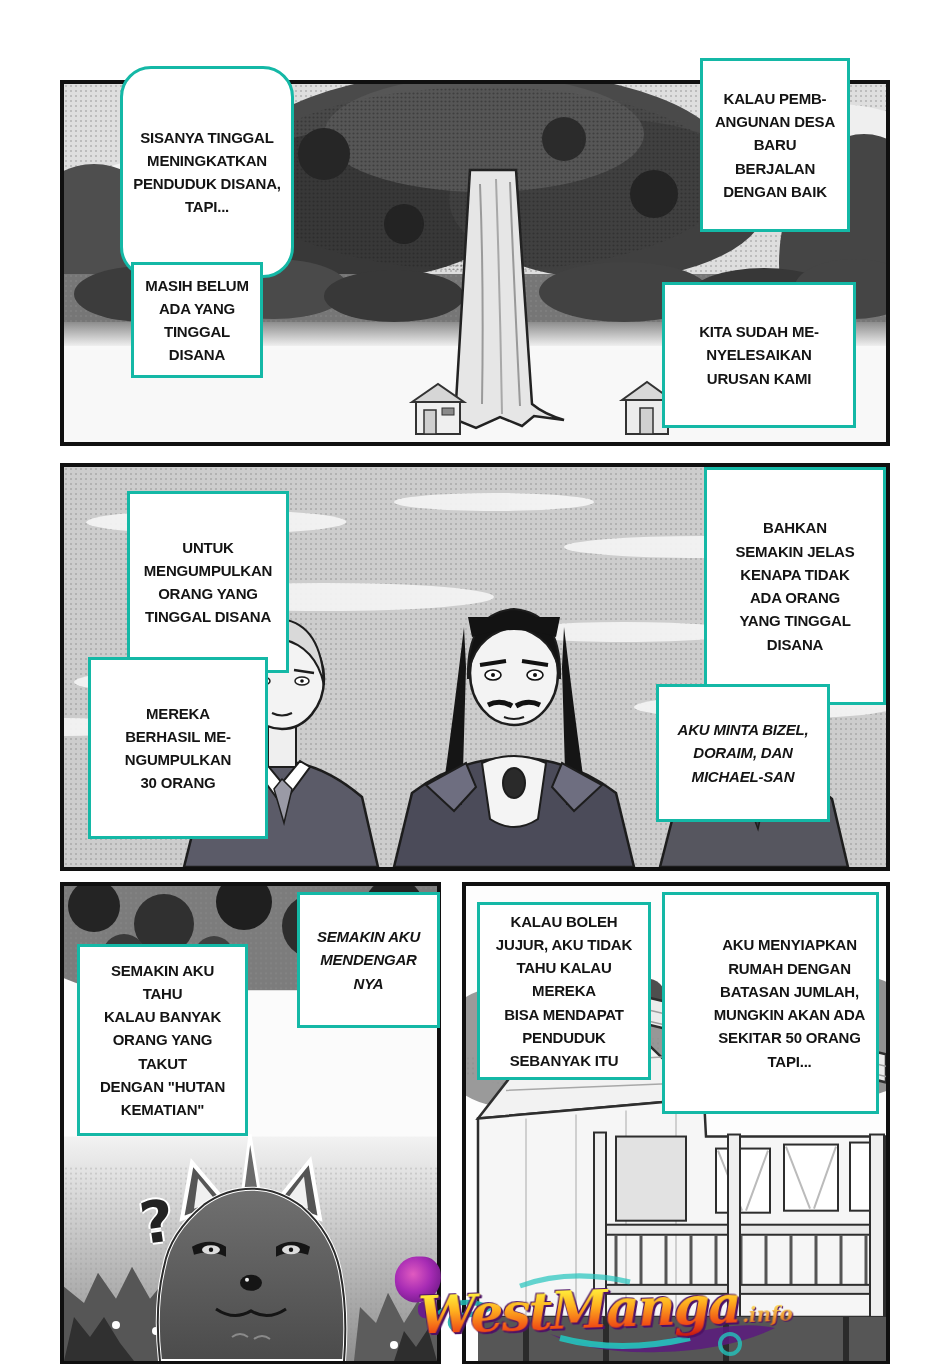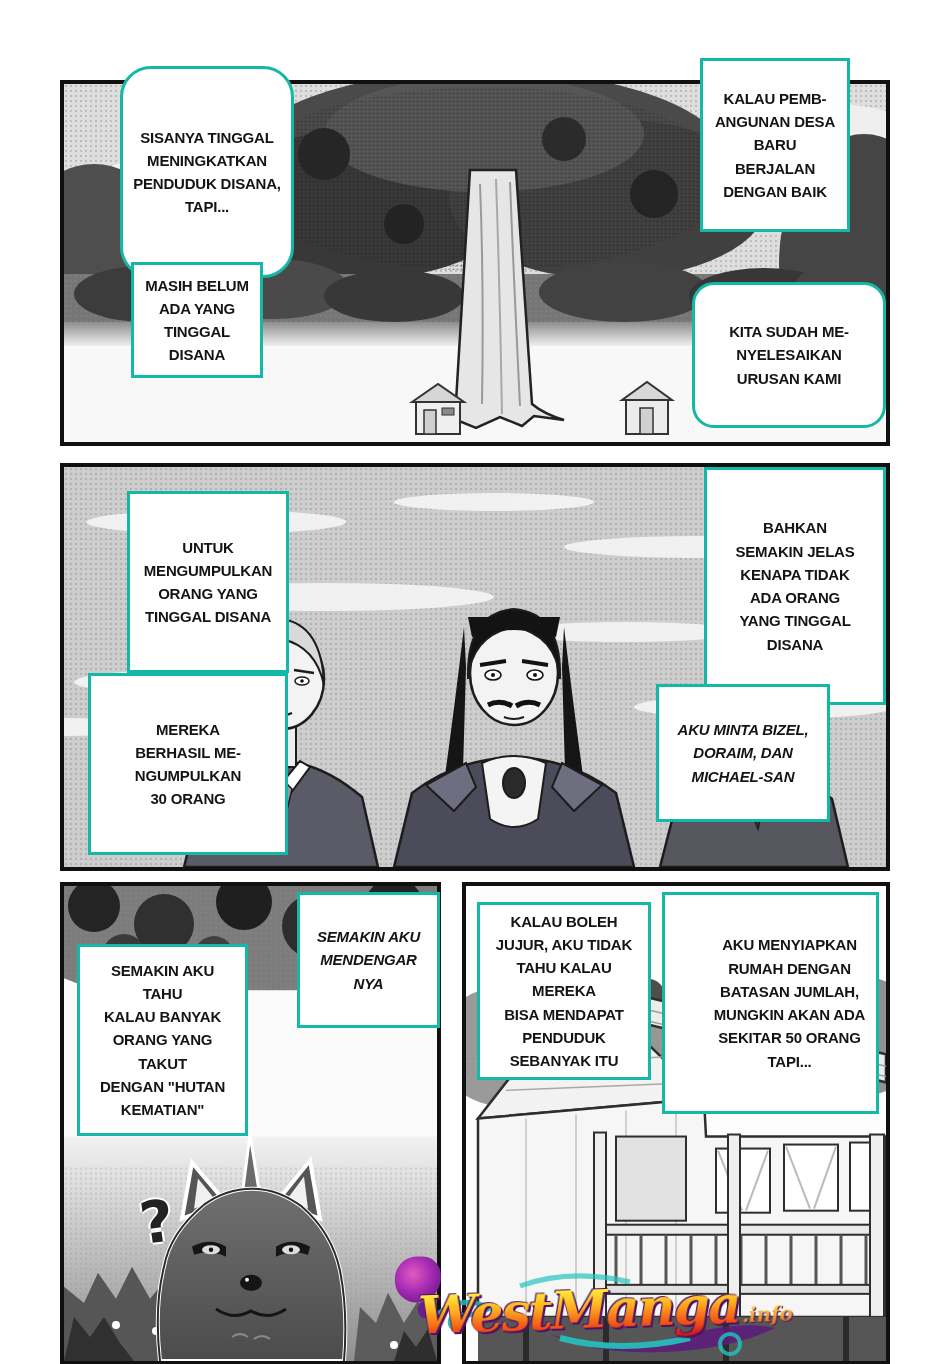--- a/index.html
+++ b/index.html
@@ -23,24 +23,24 @@
     display: flex; align-items: center; justify-content: center;
     text-align: center; color: #141414; z-index: 5;
     font-weight: 700; font-size: 15px; line-height: 1.55;
     letter-spacing: -0.2px; white-space: pre-line; padding: 8px 10px;
     box-sizing: border-box;
   }
   
   #bub-sisanya { left: 120px; top: 66px;  width: 174px; height: 212px; border-radius: 31px; }
   #bub-masih   { left: 90px;  top: 262px; width: 132px; height: 116px; margin-left: 41px; }
   #bub-kalau   { left: 700px; top: 58px;  width: 150px; height: 174px; }
-  #bub-kita    { left: 692px; top: 282px; width: 194px; height: 146px; border-radius: 22px; }
+  #bub-kita    { left: 662px; top: 282px; width: 194px; height: 146px; }
   
   #bub-untuk   { left: 127px; top: 491px; width: 162px; height: 182px; }
-  #bub-mereka  { left: 88px;  top: 657px; width: 200px; height: 182px; margin-top: 16px; }
+  #bub-mereka  { left: 88px;  top: 657px; width: 180px; height: 182px; }
   #bub-bahkan  { left: 704px; top: 467px; width: 182px; height: 238px; }
   #bub-aku-minta { left: 656px; top: 684px; width: 174px; height: 138px; font-style: italic; }
   
   #bub-semakin-tahu { left: 77px;  top: 944px; width: 171px; height: 192px; }
   #bub-semakin-dengar { left: 297px; top: 892px; width: 143px; height: 136px; font-style: italic; }
   
   #bub-kalau-boleh { left: 477px; top: 902px; width: 174px; height: 178px; }
   #bub-aku-menyiapkan { left: 662px; top: 892px; width: 217px; height: 222px; padding-left: 48px; }
 
   #question-mark {

